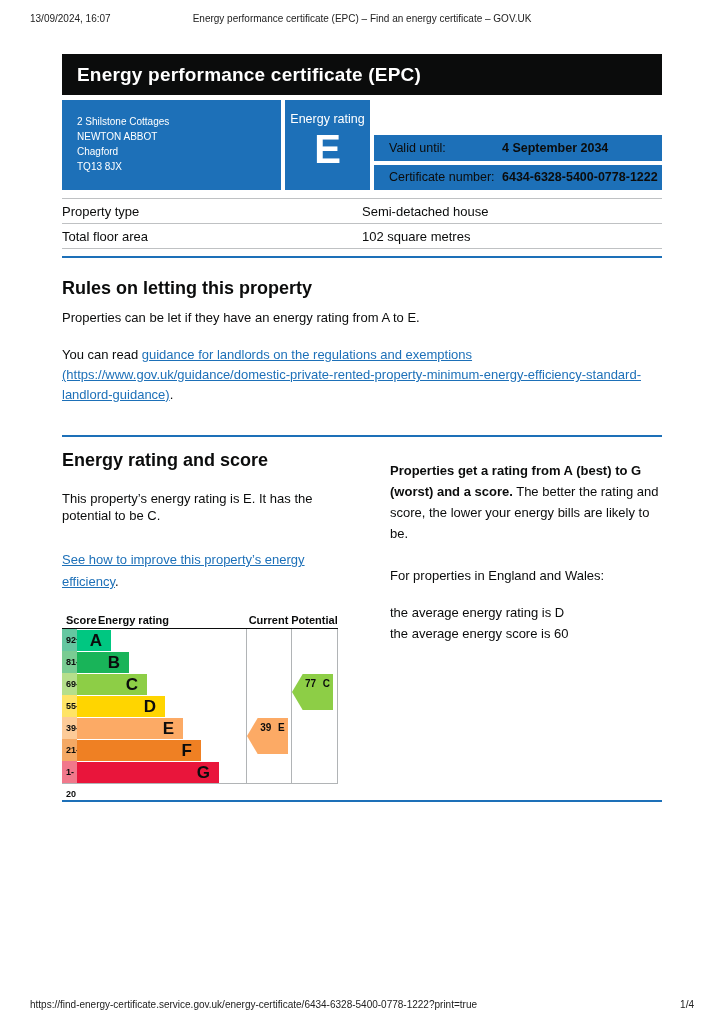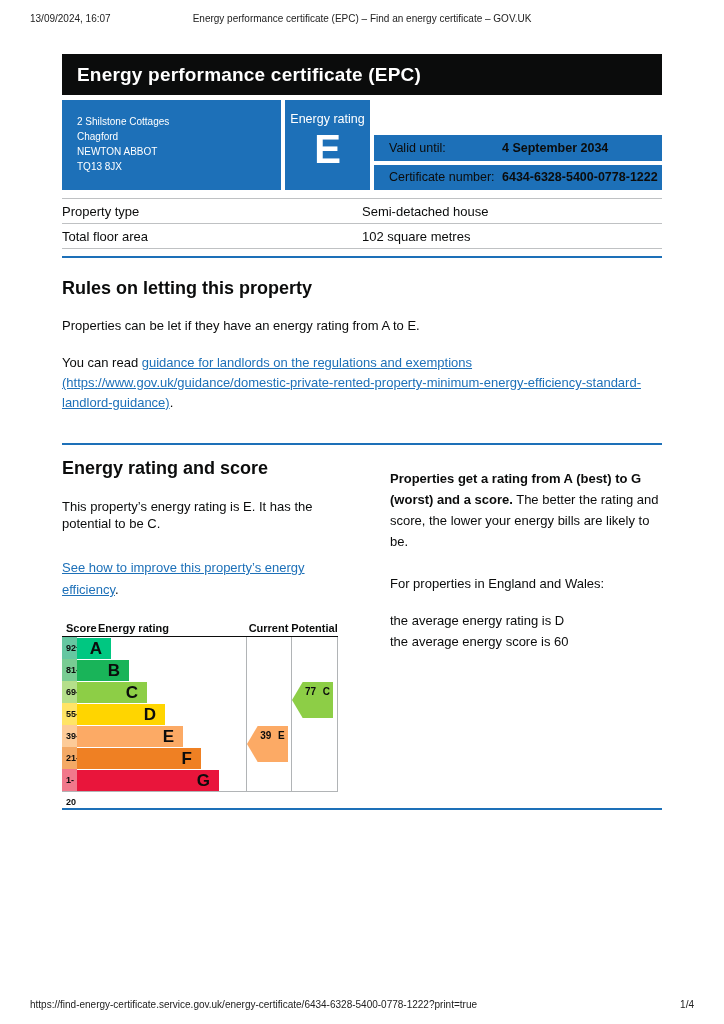--- a/index.html
+++ b/index.html
@@ -35,21 +35,21 @@
   table.prop-table td { border-top: 1px solid #bfc1c3; border-bottom: 1px solid #bfc1c3; padding: 5px 0 4px; }
   table.prop-table td.val { width: 50%; }
 
   hr.blue { border: none; border-top: 2px solid #1d70b8; }
   .hr-1 { margin-top: 7px; }
   .hr-2 { margin-top: 30px; }
   .hr-3 { margin-top: 16px; }
 
   h2.section { font-size: 18px; font-weight: bold; }
   .rules h2 { margin-top: 20px; }
-  .rules .p1 { margin-top: 19px; font-size: 13px; }
+  .rules .p1 { margin-top: 11px; font-size: 13px; }
   .rules .p2 { margin-top: 20px; font-size: 13px; line-height: 20px; max-width: 600px; }
   a.lnk { color: #1d70b8; text-decoration: underline; }
 
   .two-col { display: flex; margin-top: 13px; }
   .col-left { width: 283px; margin-right: 45px; }
   .col-right { width: 272px; font-size: 13px; }
   .col-left .intro { margin-top: 19px; font-size: 13px; line-height: 17px; }
   .col-left .improve { margin-top: 25px; font-size: 13px; line-height: 22px; }
   .col-right .rp1 { line-height: 17px; }
   .col-right .rp2 { margin-top: 10px; line-height: 21px; }
@@ -81,22 +81,22 @@
 
 <div class="content">
 
   <div class="banner">
     <h1>Energy performance certificate (EPC)</h1>
   </div>
 
   <div class="boxes">
     <div class="box box-address">
       <div>2 Shilstone Cottages</div>
+      <div>NEWTON ABBOT</div>
       <div>Chagford</div>
-      <div>NEWTON ABBOT</div>
       <div>TQ13 8JX</div>
     </div>
     <div class="box box-rating">
       <span class="er-label">Energy rating</span>
       <span class="er-letter">E</span>
     </div>
     <div class="box-details">
       <div class="detail-row">
         <span class="dlabel">Valid until:</span>
         <span class="dvalue">4 September 2034</span>

